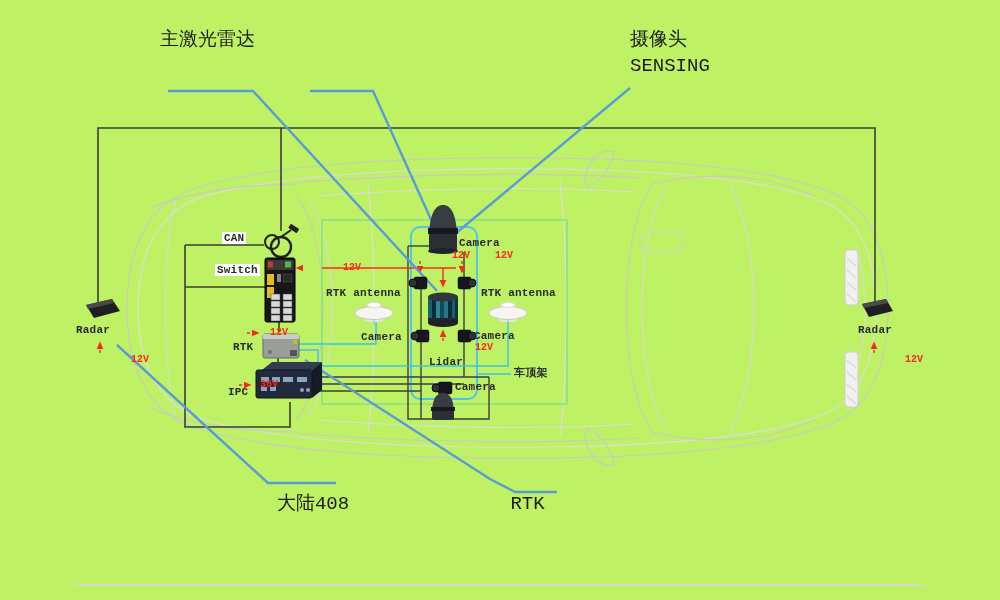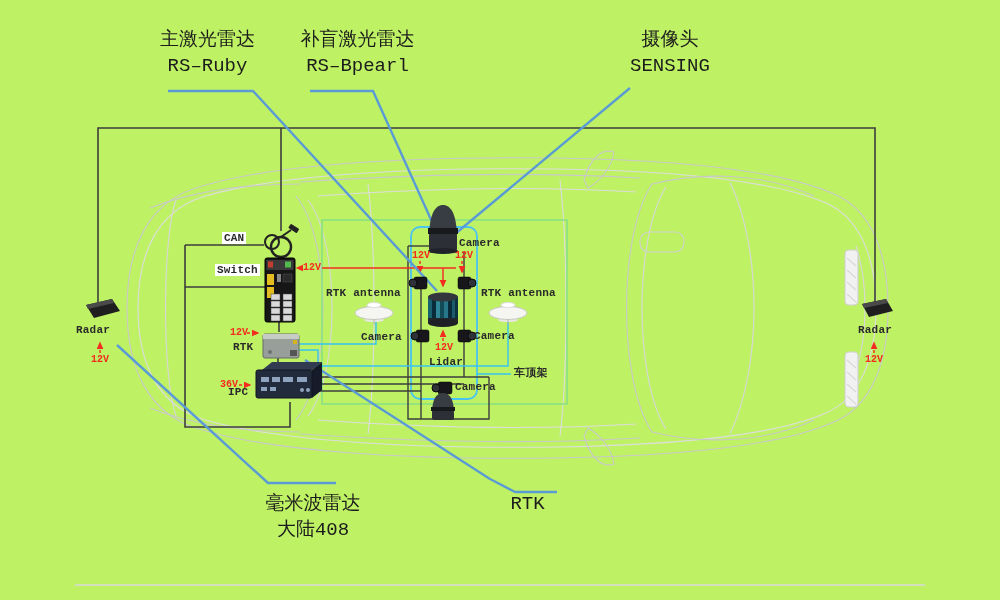--- a/index.html
+++ b/index.html
@@ -1,23 +1,23 @@
 <!DOCTYPE html>
 <html><head>
 <meta charset="utf-8">
 <style>
   html,body{margin:0;padding:0;background:#fff;}
   .stage{position:relative;width:1000px;height:600px;background:#bef264;overflow:hidden;
          font-family:Liberation Mono, monospace;}
   .stage svg{position:absolute;left:0;top:0;}
   .callout{position:absolute;text-align:center;font-size:19px;line-height:26px;color:#1c1c1c;white-space:nowrap;}
-  .callout.left{text-align:center;}
+  .callout.left{text-align:left;}
   .comp{position:absolute;font-size:11px;font-weight:600;color:#2a2a2a;letter-spacing:.2px;white-space:nowrap;}
   .comp.bg{background:#fff;padding:0 2px;}
-  .pwr{position:absolute;font-size:10px;font-weight:700;color:#f42c20;white-space:nowrap;}
+  .pwr{position:absolute;font-size:10px;font-weight:700;color:#f42c20;white-space:nowrap;padding-left:40px;}
 </style>
 </head>
 <body>
 
 <div class="stage">
 
 <svg width="1000" height="600" viewBox="0 0 1000 600">
   <defs>
     <marker id="ra" markerWidth="7" markerHeight="7" refX="4.5" refY="2.5" orient="auto">
       <path d="M0,0 L5.5,2.5 L0,5 Z" fill="#f42c20"></path>
@@ -236,32 +236,26 @@
     <ellipse cx="508" cy="320" rx="10" ry="2" fill="#e7e7e2"></ellipse>
     <path d="M489,313 Q508,298 527,313" fill="#fbfbf9" stroke="#d4d4cc"></path>
     <ellipse cx="508" cy="313" rx="19" ry="6.5" fill="#f5f5f2" stroke="#c9c9c2"></ellipse>
     <ellipse cx="508" cy="305" rx="7" ry="2.5" fill="#ffffff" stroke="#dddddd"></ellipse>
     <line x1="508" y1="319" x2="508" y2="325" stroke="#b5b5ae"></line>
   </g>
 </svg>
 
 <div class="callout" style="left:140px;top:27px;width:135px">
   <div>主激光雷达</div>
-  <div>RS–Ruby</div>
-</div>
-<div class="callout" style="left:290px;top:27px;width:135px">
-  <div>补盲激光雷达</div>
-  <div>RS–Bpearl</div>
 </div>
 <div class="callout left" style="left:630px;top:27px">
   <div>摄像头</div>
   <div>SENSING</div>
 </div>
 <div class="callout" style="left:248px;top:491px;width:130px">
-  <div>毫米波雷达</div>
   <div>大陆408</div>
 </div>
 <div class="callout" style="left:455px;top:491px;width:145px">
   <div>RTK</div>
 </div>
 
 <div class="comp bg" style="left:222px;top:232px">CAN</div>
 <div class="comp bg" style="left:215px;top:264px">Switch</div>
 <div class="comp" style="left:233px;top:341px">RTK</div>
 <div class="comp" style="left:228px;top:386px">IPC</div>

